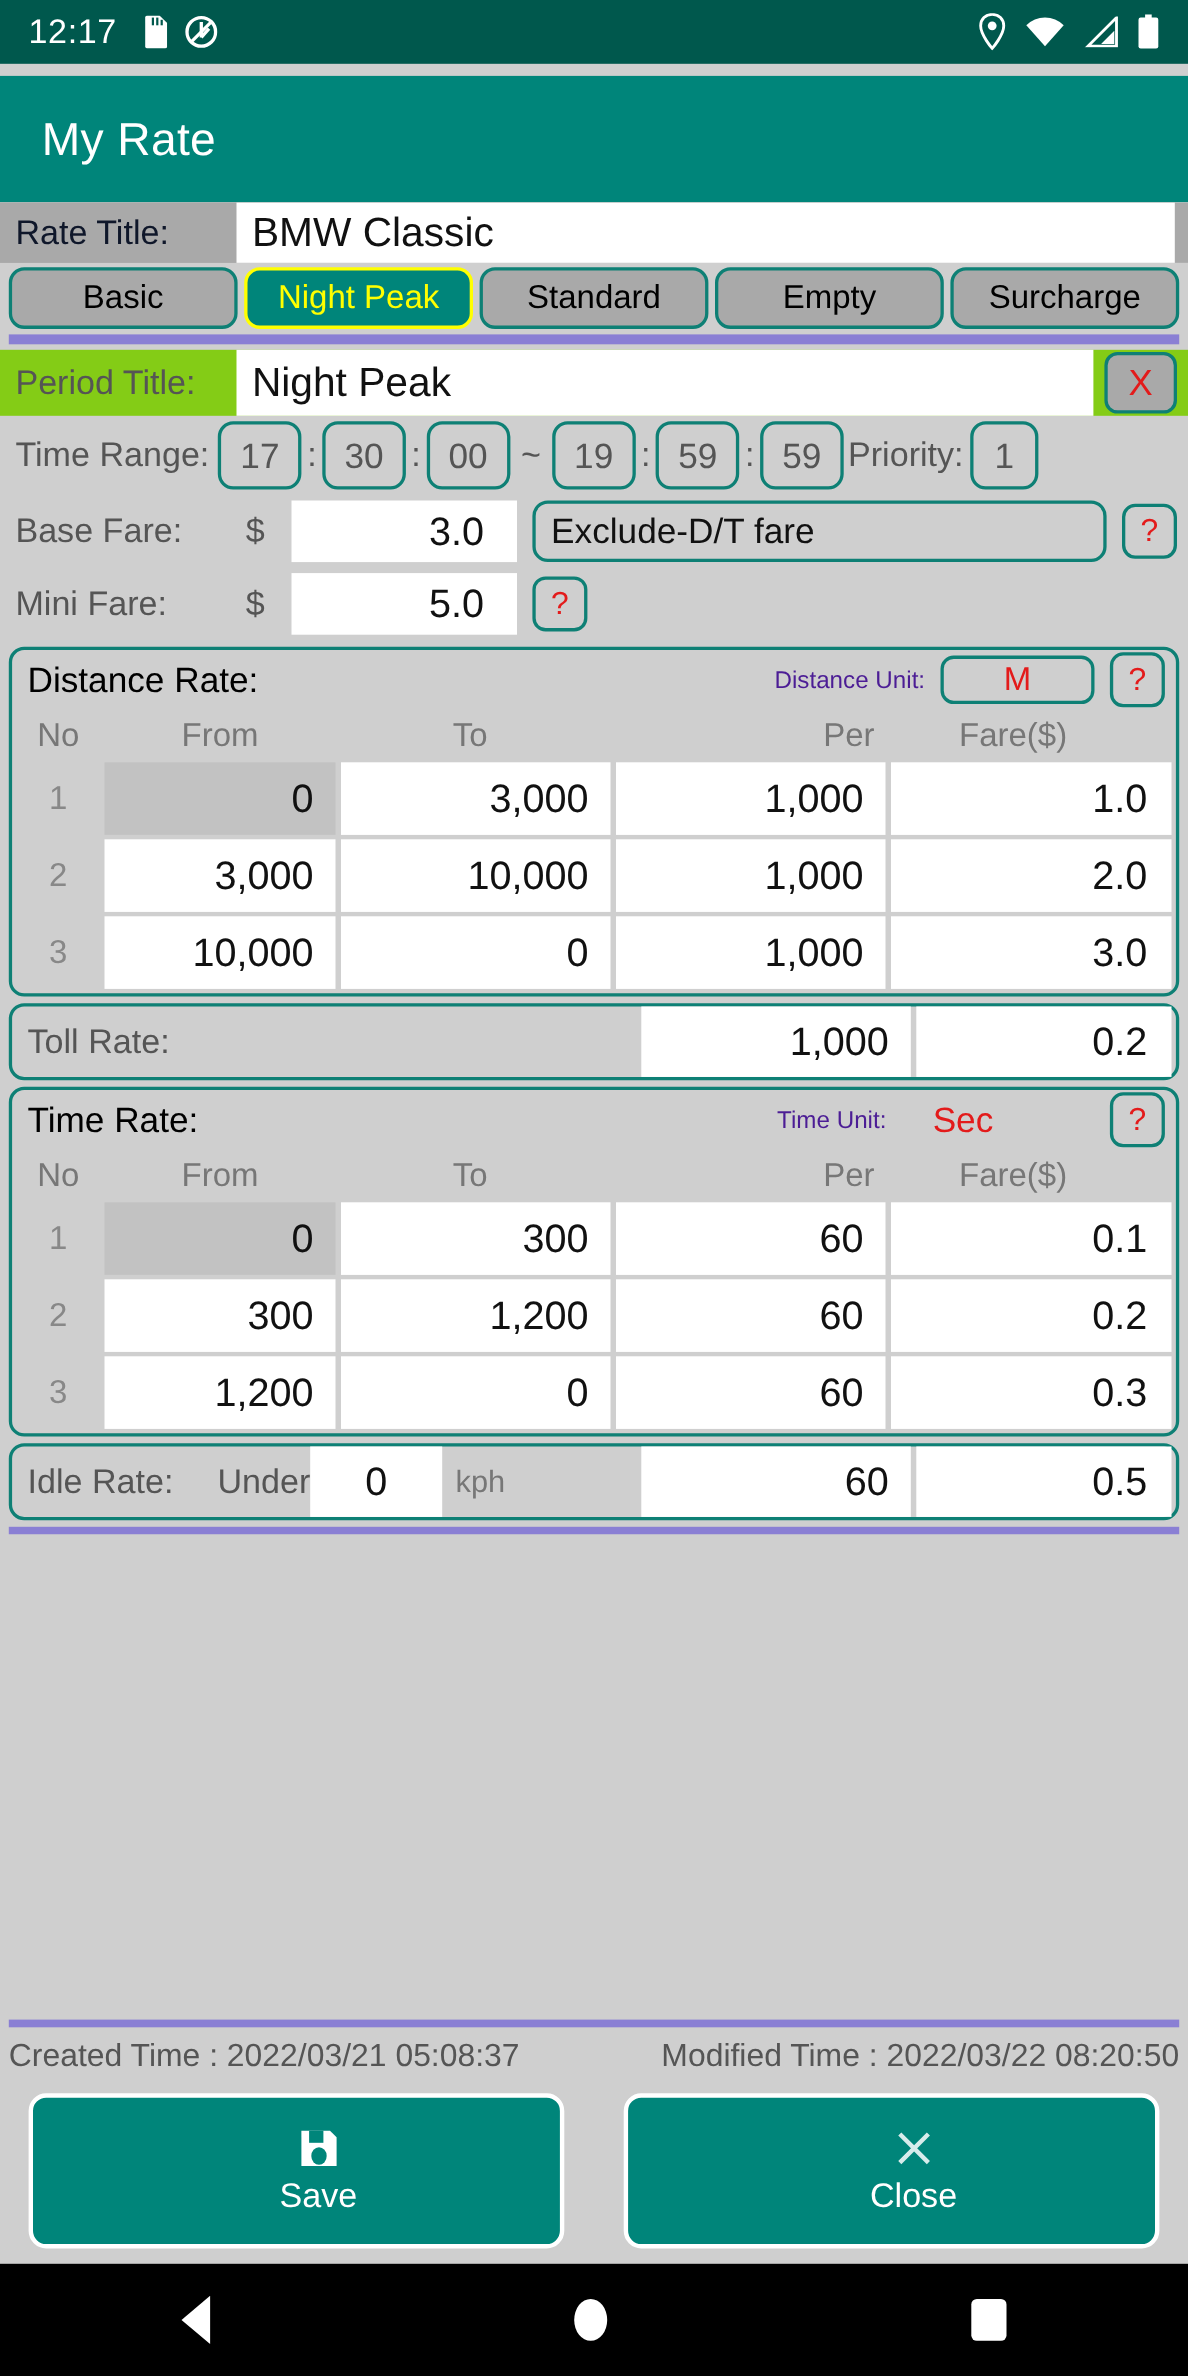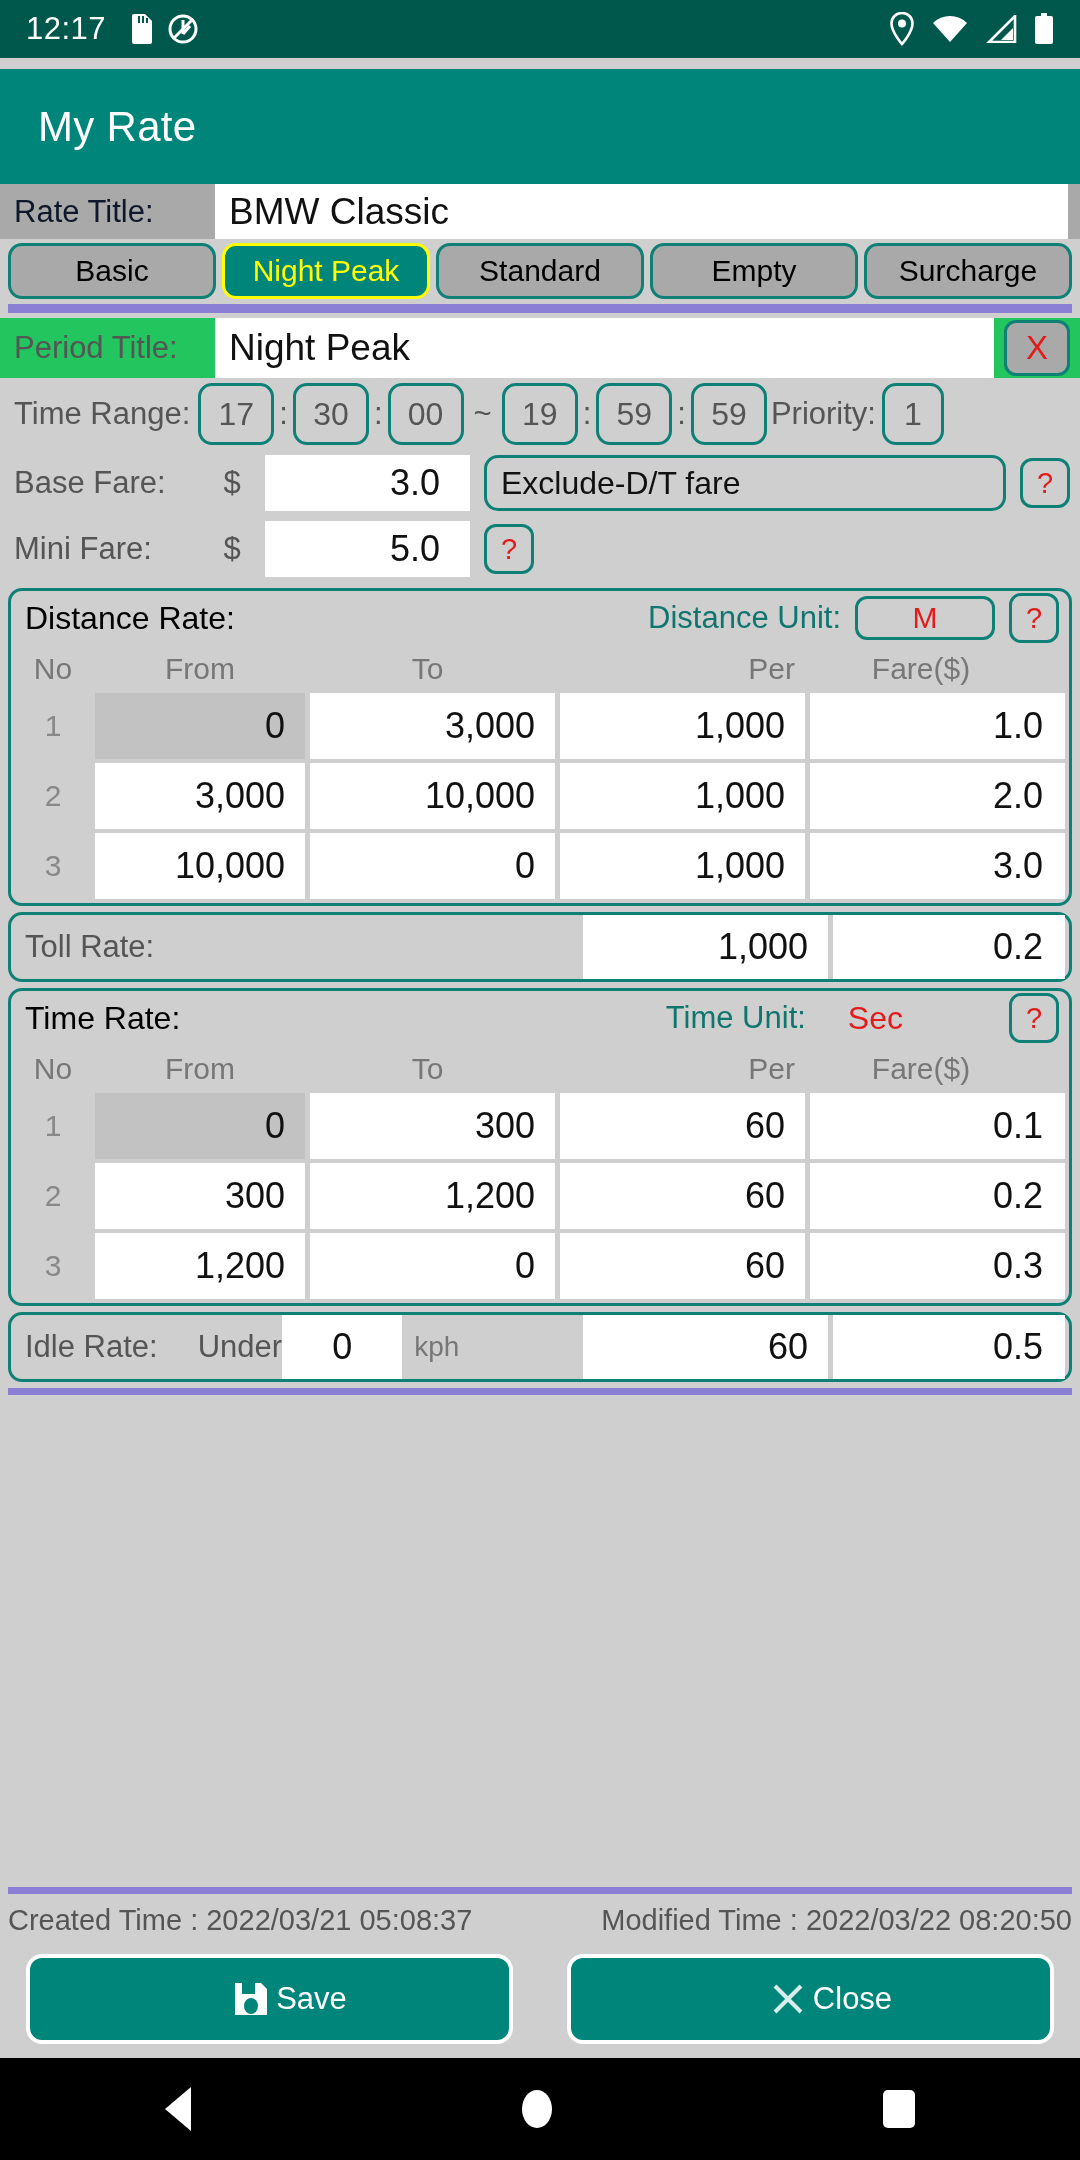--- a/index.html
+++ b/index.html
@@ -46,21 +46,21 @@
   .tabstrip { display: flex; gap: 6px; padding: 4px 8px 5px 8px; background: #cfcfcf; }
   .tab {
     flex: 1; height: 56px; border: 3px solid #0e8075; border-radius: 14px;
     background: #a9a9a9; color: #000; font-size: 30px;
     display: flex; align-items: center; justify-content: center; white-space: nowrap;
   }
   .tab.active { background: #00857a; color: #ffff00; border-color: #ffff00; }
   .divider-purple { height: 9px; background: #8a7fd4; margin: 0 8px 0 8px; }
 
   
-  .row-period { display: flex; align-items: stretch; height: 60px; background: #22c55e; margin-top: 5px; }
+  .row-period { display: flex; align-items: stretch; height: 60px; background: #84cc16; margin-top: 5px; }
   .lbl-period { width: 215px; display: flex; align-items: center; padding-left: 14px; font-size: 31px; color: #555; }
   .inp-period { flex: 1; background: #fff; display: flex; align-items: center; padding-left: 14px; font-size: 37px; color: #111; }
   .btn-x {
     width: 66px; margin: 2px 10px 2px 10px; border: 3px solid #0e8075; border-radius: 12px;
     background: #a9a9a9; color: #e31b1b; font-size: 33px;
     display: flex; align-items: center; justify-content: center;
   }
 
   
   .row-timerange { display: flex; align-items: center; height: 72px; padding: 0 8px 0 14px; gap: 0; }
@@ -95,21 +95,21 @@
   .qbtn {
     width: 50px; height: 50px; border: 3px solid #0e8075; border-radius: 12px;
     background: #cfcfcf; color: #e31b1b; font-size: 29px; margin-left: 14px;
     display: flex; align-items: center; justify-content: center; flex: 0 0 50px;
   }
 
   
   .panel { border: 3px solid #0e8075; border-radius: 14px; margin: 6px 8px 0 8px; background: #cfcfcf; }
   .panel-head { display: flex; align-items: center; height: 54px; padding: 0 10px 0 14px; }
   .panel-title { font-size: 32px; color: #000; }
-  .unit-label { font-size: 31px; color: #0f766e; margin-left: auto; }
+  .unit-label { font-size: 22px; color: #4c1d95; margin-left: auto; }
   .unit-box {
     width: 140px; height: 44px; border: 3px solid #0e8075; border-radius: 12px;
     background: #cfcfcf; color: #e31b1b; font-size: 30px; margin-left: 14px;
     display: flex; align-items: center; justify-content: center;
   }
   .unit-plain { color: #e31b1b; font-size: 32px; margin-left: 42px; margin-right: 92px; }
   .panel-head .qbtn { margin-left: 14px; }
 
   .colhead { display: flex; height: 48px; align-items: center; padding: 0 4px 0 0; }
   .colhead div { font-size: 30px; color: #777; }
@@ -150,22 +150,22 @@
   .idle-kph { font-size: 28px; color: #777; padding: 0 14px 0 12px; display: flex; align-items: center; }
   .idle-spacer { flex: 1; }
 
   
   .filler { flex: 1 1 auto; background: #cfcfcf; }
   .divider-purple-bottom { height: 7px; background: #8a7fd4; margin: 0 8px; }
   .times { display: flex; align-items: center; justify-content: space-between; height: 52px; padding: 0 8px; }
   .times span { font-size: 29px; color: #555; white-space: nowrap; }
   .actionbar { display: flex; gap: 54px; padding: 8px 26px 14px 26px; }
   .abtn {
-    flex: 1; height: 90px; background: #00857a; border: 4px solid #fff; border-radius: 16px;
-    color: #fff; display: flex; flex-direction: row; align-items: center; justify-content: center; gap: 6px; padding-left: 40px;
+    flex: 1; height: 141px; background: #00857a; border: 4px solid #fff; border-radius: 16px;
+    color: #fff; display: flex; flex-direction: column; align-items: center; justify-content: center; gap: 6px; padding-left: 40px;
   }
   .abtn .alabel { font-size: 31px; }
 
   
   .navbar { height: 102px; background: #000; display: flex; align-items: center; justify-content: space-around; flex: 0 0 102px; }
   .nav-back { width: 0; height: 0; border-top: 22px solid transparent; border-bottom: 22px solid transparent; border-right: 26px solid #fff; }
   .nav-home { width: 30px; height: 38px; background: #fff; border-radius: 50%; }
   .nav-recent { width: 32px; height: 38px; background: #fff; border-radius: 5px; }
 </style>
 </head>

